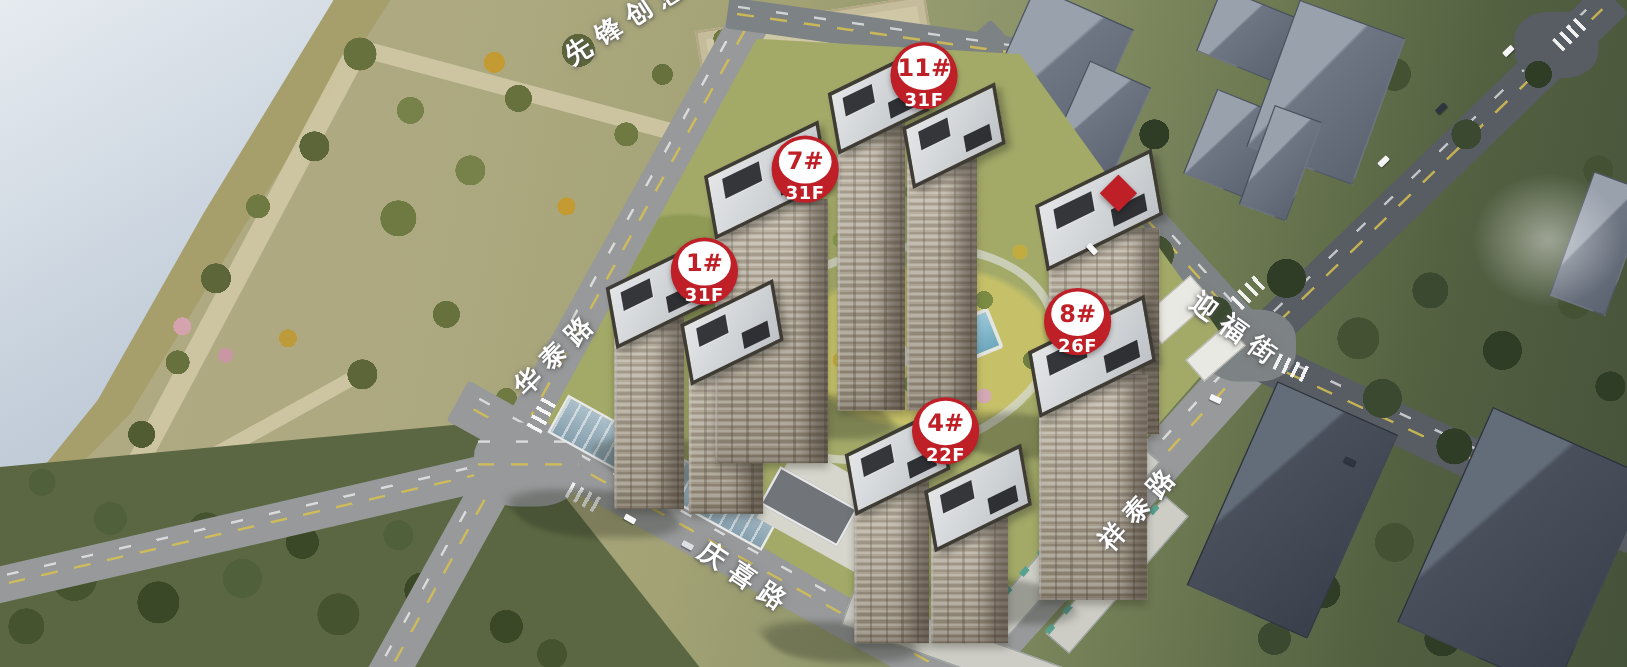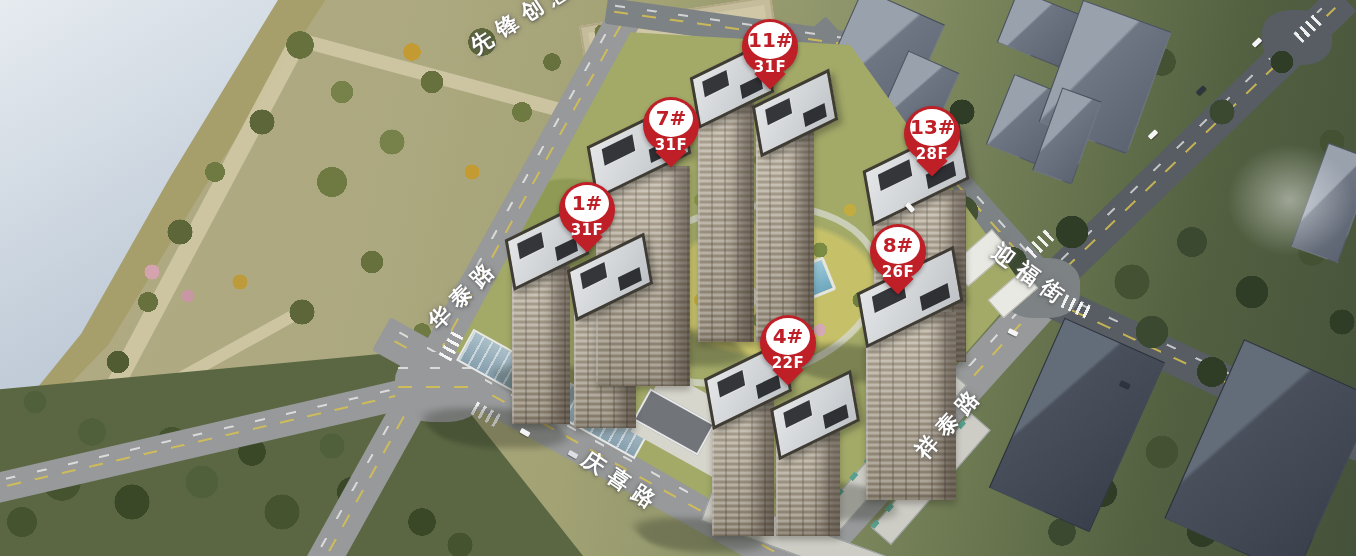--- a/index.html
+++ b/index.html
@@ -156,21 +156,21 @@
   .haze{background:radial-gradient(closest-side,rgba(255,255,255,.45),rgba(255,255,255,0) 70%);}
   .car{width:10px;height:5px;border-radius:1px;box-shadow:0 1px 1px rgba(0,0,0,.4);}
   
   #streets-layer,#pins-layer{left:0;top:0;width:100%;height:100%;pointer-events:none;}
   .street-label{color:var(--street-text,#fff);font-weight:bold;font-size:22px;letter-spacing:8px;
     white-space:nowrap;z-index:35;
     text-shadow:0 1px 3px rgba(70,70,70,.85),0 0 6px rgba(110,110,110,.6);}
   .pin{width:56px;height:80px;z-index:40;pointer-events:auto;cursor:pointer;
     filter:drop-shadow(0 2px 2px rgba(0,0,0,.35));}
   .pin-tail{left:17px;top:44px;width:22px;height:22px;background:var(--pin-red,#bf1f27);transform:rotate(45deg);}
-  .pin-head{left:0;top:0;width:56px;height:56px;border-radius:50%;background:var(--pin-red,#bf1f27);}
+  .pin-head{left:0;top:16px;width:56px;height:56px;border-radius:50%;background:var(--pin-red,#bf1f27);}
   .pin-inner{left:6px;top:3px;width:44px;height:37px;border-radius:50%;background:#fff;text-align:center;}
   .pin-id{position:static;display:block;line-height:37px;font-size:20px;font-weight:bold;color:var(--pin-red,#bf1f27);letter-spacing:0;}
   .pin-floors{left:0;right:0;top:39px;text-align:center;font-size:15px;font-weight:bold;color:#fff;letter-spacing:.5px;}
 </style>
 </head>
 <body>
 
 <div class="scene">
 
   <div class="shore"></div>
@@ -300,26 +300,20 @@
     <div class="pin-head">
       <div class="pin-inner">
         <span class="pin-id">11#</span>
       </div>
       <div class="pin-floors">31F</div>
     </div>
   </div>
 
   <div class="pin" style="left: 904px; top: 106px;">
     <div class="pin-tail"></div>
-    <div class="pin-head">
-      <div class="pin-inner">
-        <span class="pin-id">13#</span>
-      </div>
-      <div class="pin-floors">28F</div>
-    </div>
   </div>
 
   <div class="pin" style="left: 870px; top: 224px;">
     <div class="pin-tail"></div>
     <div class="pin-head">
       <div class="pin-inner">
         <span class="pin-id">8#</span>
       </div>
       <div class="pin-floors">26F</div>
     </div>

